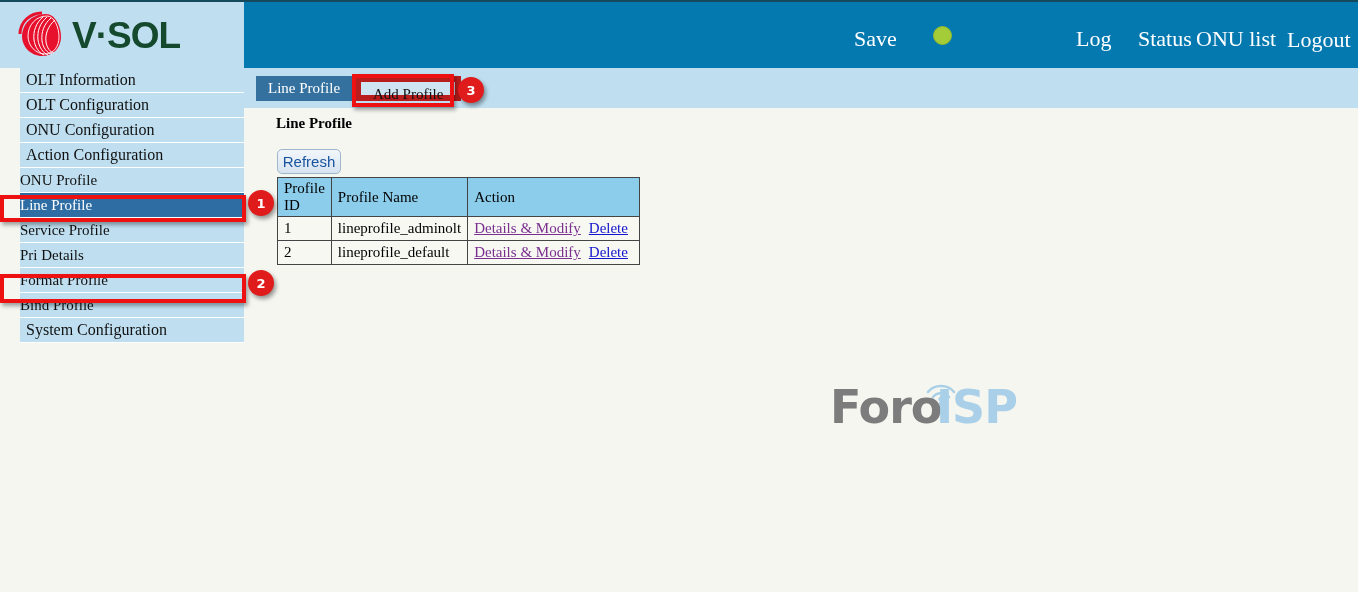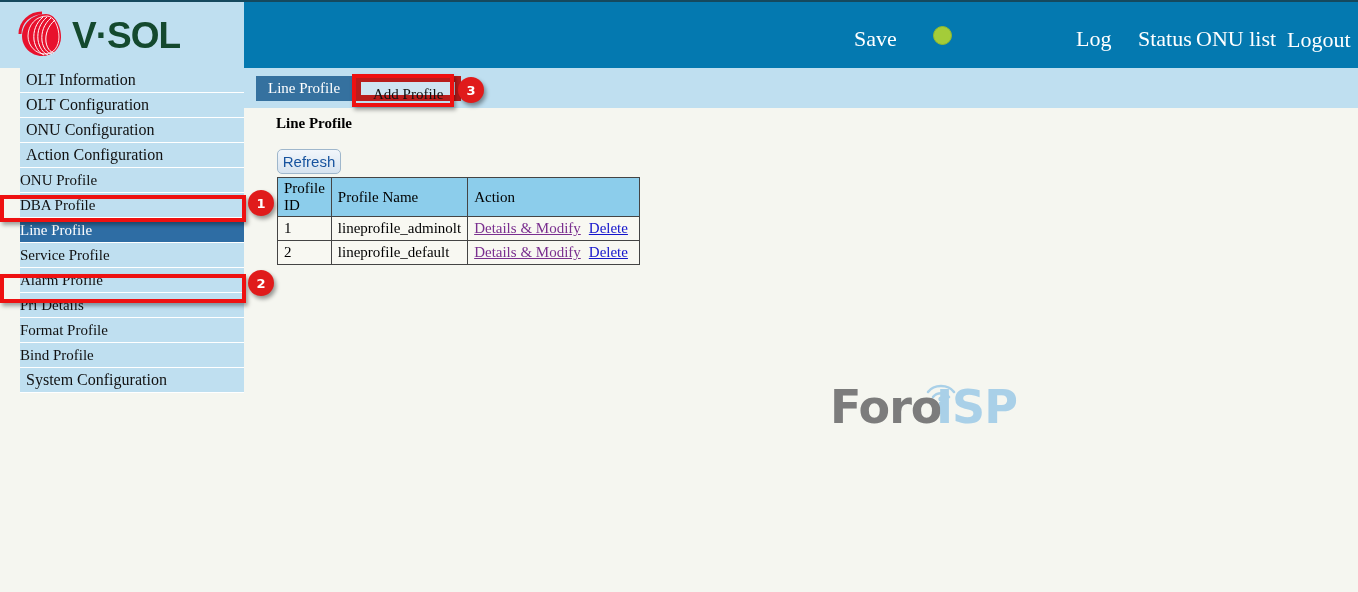--- a/index.html
+++ b/index.html
@@ -294,31 +294,25 @@
     </div>
     <div class="menu-item top">
       <span>ONU Configuration</span>
     </div>
     <div class="menu-item top">
       <span>Action Configuration</span>
     </div>
     <div class="menu-item sub">
       <span>ONU Profile</span>
     </div>
-    <div class="menu-item sub">
-      <span>DBA Profile</span>
-    </div>
     <div class="menu-item sub selected">
       <span>Line Profile</span>
     </div>
     <div class="menu-item sub">
       <span>Service Profile</span>
-    </div>
-    <div class="menu-item sub">
-      <span>Alarm Profile</span>
     </div>
     <div class="menu-item sub">
       <span>Pri Details</span>
     </div>
     <div class="menu-item sub">
       <span>Format Profile</span>
     </div>
     <div class="menu-item sub">
       <span>Bind Profile</span>
     </div>

